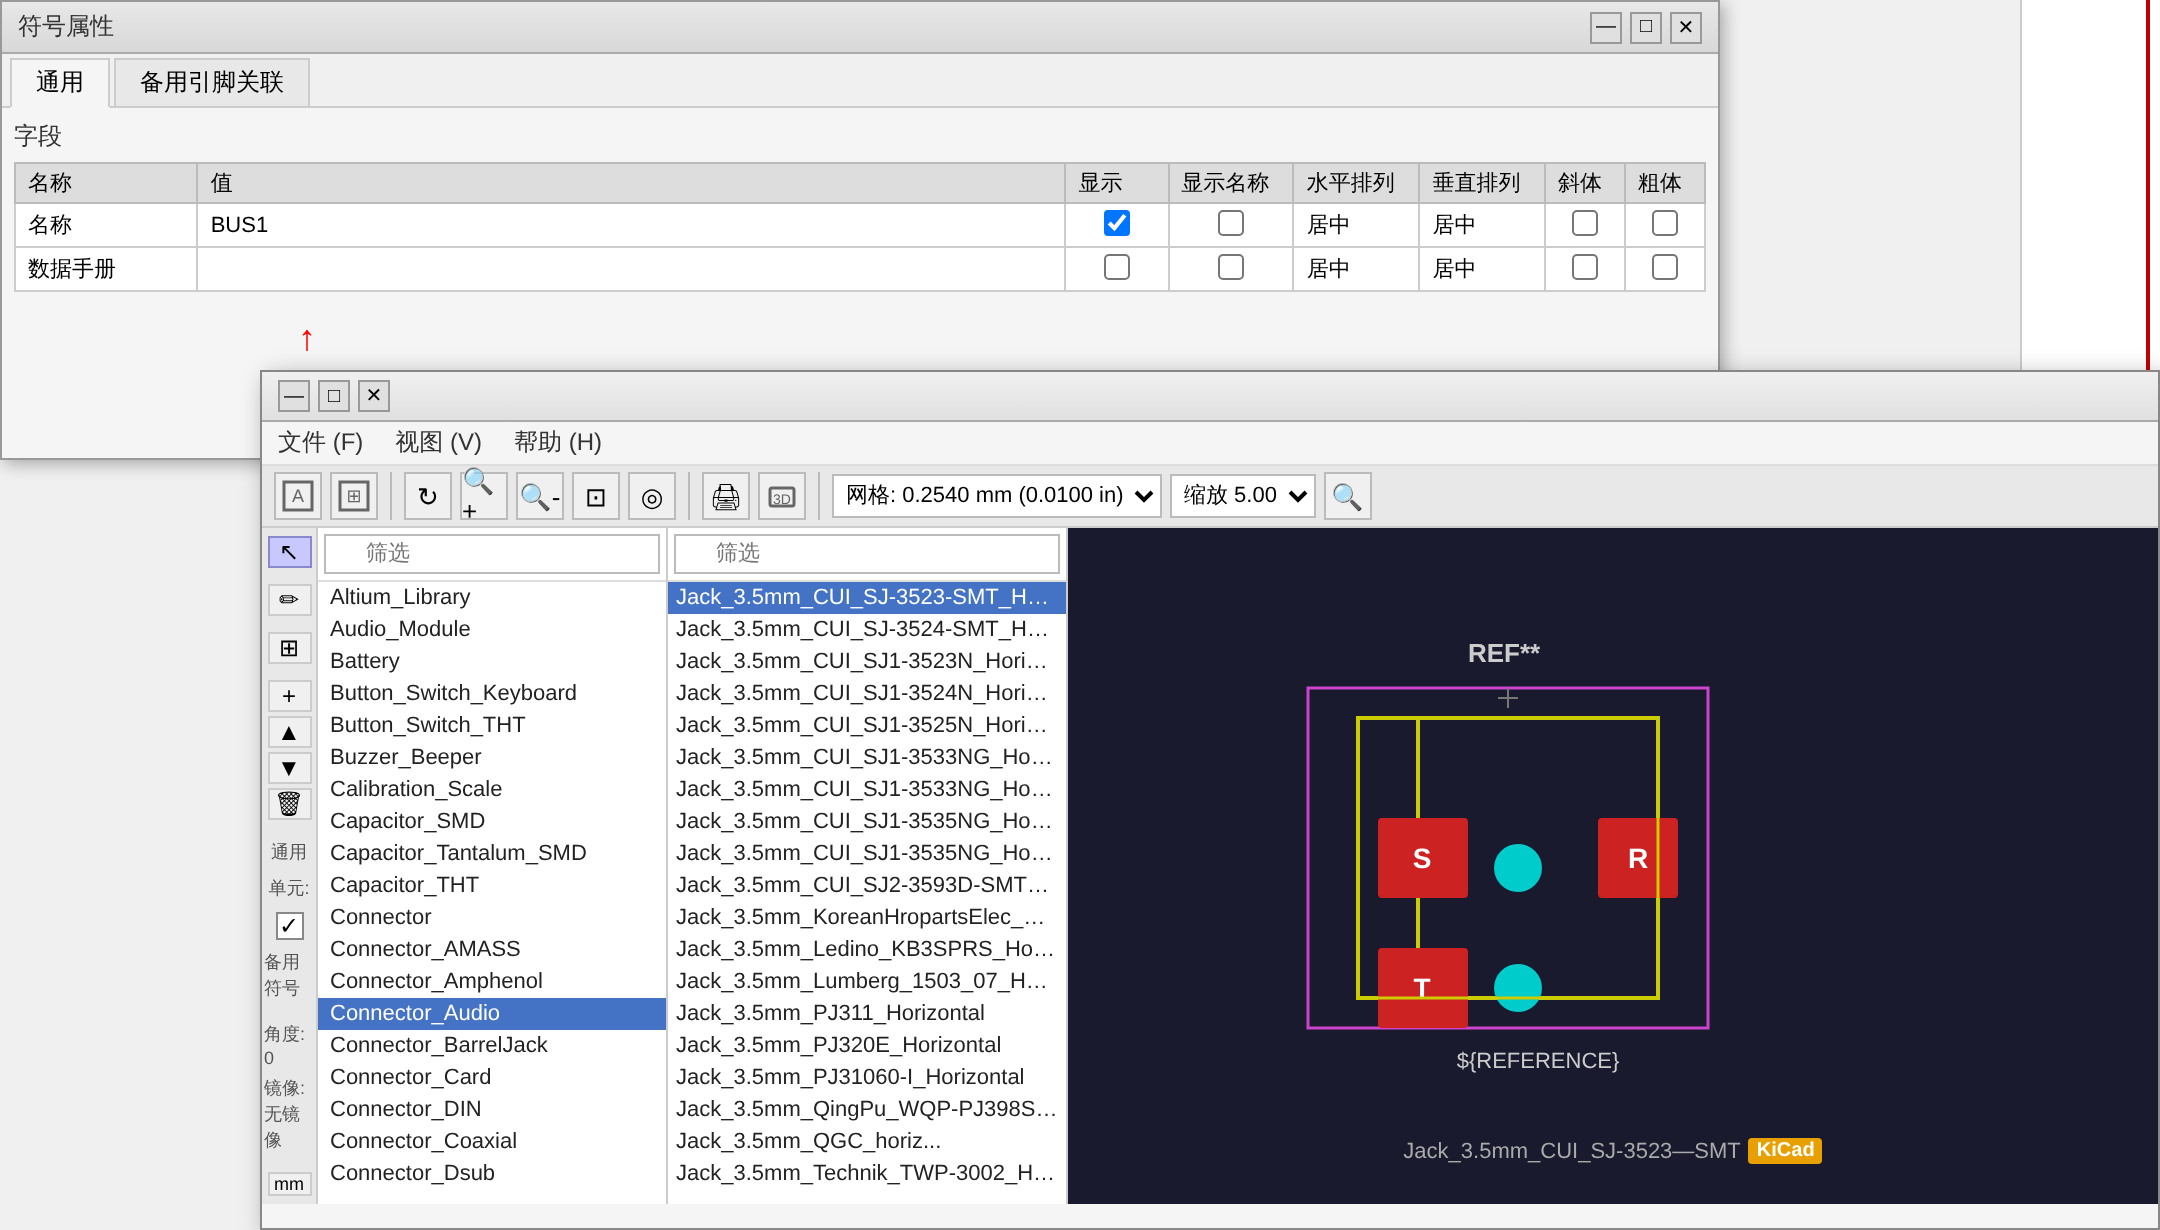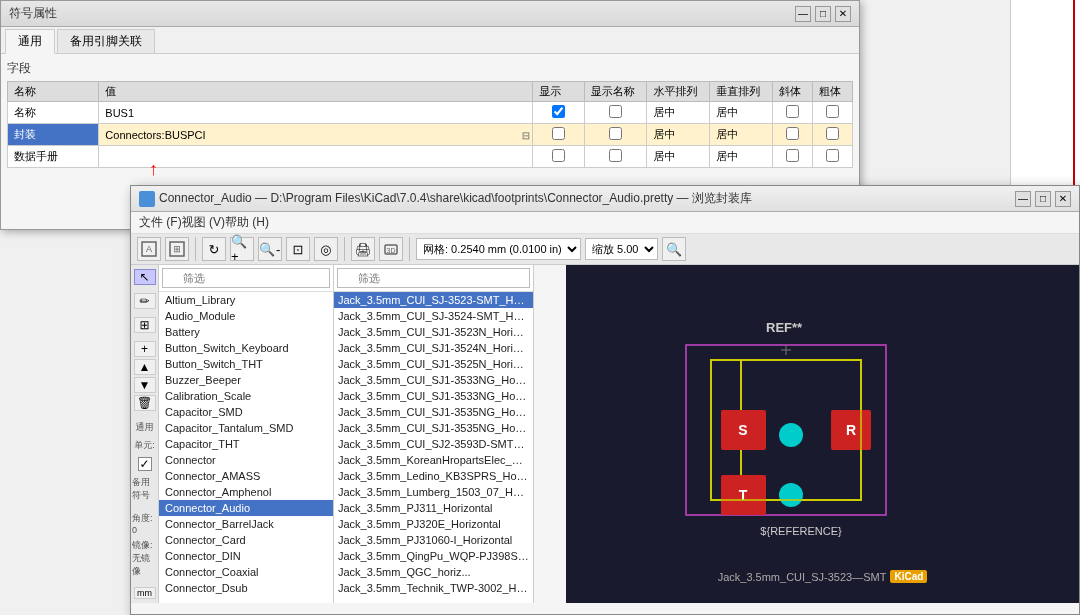--- a/index.html
+++ b/index.html
@@ -99,21 +99,21 @@
       justify-content: space-between;
     }
     .fp-title { font-size: 12px; color: #333; display: flex; align-items: center; gap: 4px; }
     .fp-title-icon { width: 16px; height: 16px; background: #4a90d9; border-radius: 2px; display: inline-block; }
 
     .fp-menubar {
       background: #f5f5f5;
       border-bottom: 1px solid #ddd;
       padding: 2px 8px;
       display: flex;
-      gap: 0;
+      gap: 16px;
       font-size: 12px;
     }
     .fp-menubar span { cursor: pointer; color: #333; }
 
     .fp-toolbar {
       background: #e8e8e8;
       border-bottom: 1px solid #ccc;
       padding: 3px 6px;
       display: flex;
       align-items: center;
@@ -191,21 +191,20 @@
       text-overflow: ellipsis;
     }
     .fp-fp-item.selected { background: #4472c4; color: white; }
 
     
     .fp-right-panel {
       flex: 1;
       background: #1a1a2e;
       position: relative;
       overflow: hidden;
-      margin-left: 32px;
     }
 
     
     .fp-side-toolbar {
       width: 28px;
       background: #e8e8e8;
       border-right: 1px solid #ccc;
       display: flex;
       flex-direction: column;
       align-items: center;
@@ -317,56 +316,39 @@
         <tr>
           <td>名称</td>
           <td>BUS1</td>
           <td class="checkbox-cell"><input type="checkbox" checked="" style=""></td>
           <td class="checkbox-cell"><input type="checkbox" style=""></td>
           <td>居中</td>
           <td>居中</td>
           <td class="checkbox-cell"><input type="checkbox" style=""></td>
           <td class="checkbox-cell"><input type="checkbox" style=""></td>
         </tr>
-        <tr class="highlighted">
-          <td>封装</td>
-          <td class="value-cell">
-            <span>Connectors:BUSPCI</span>
-            <span class="expand-btn">⊟</span>
-          </td>
-          <td class="checkbox-cell"><input type="checkbox" style=""></td>
-          <td class="checkbox-cell"><input type="checkbox" style=""></td>
-          <td>居中</td>
-          <td>居中</td>
-          <td class="checkbox-cell"><input type="checkbox" style=""></td>
-          <td class="checkbox-cell"><input type="checkbox" style=""></td>
-        </tr>
         <tr>
           <td>数据手册</td>
           <td></td>
           <td class="checkbox-cell"><input type="checkbox" style=""></td>
           <td class="checkbox-cell"><input type="checkbox" style=""></td>
           <td>居中</td>
           <td>居中</td>
           <td class="checkbox-cell"><input type="checkbox" style=""></td>
           <td class="checkbox-cell"><input type="checkbox" style=""></td>
         </tr>
       </tbody>
     </table>
   </div>
 
   <div class="red-arrow">↑</div>
 </div>
 
 <div class="footprint-window">
   <div class="fp-titlebar">
-    <div class="fp-title">
-      <span class="fp-title-icon"></span>
-      <span>Connector_Audio — D:\Program Files\KiCad\7.0.4\share\kicad\footprints\Connector_Audio.pretty — 浏览封装库</span>
-    </div>
     <div class="window-controls">
       <div class="win-btn">—</div>
       <div class="win-btn">□</div>
       <div class="win-btn">✕</div>
     </div>
   </div>
 
   <div class="fp-menubar">
     <span>文件 (F)</span>
     <span>视图 (V)</span>

